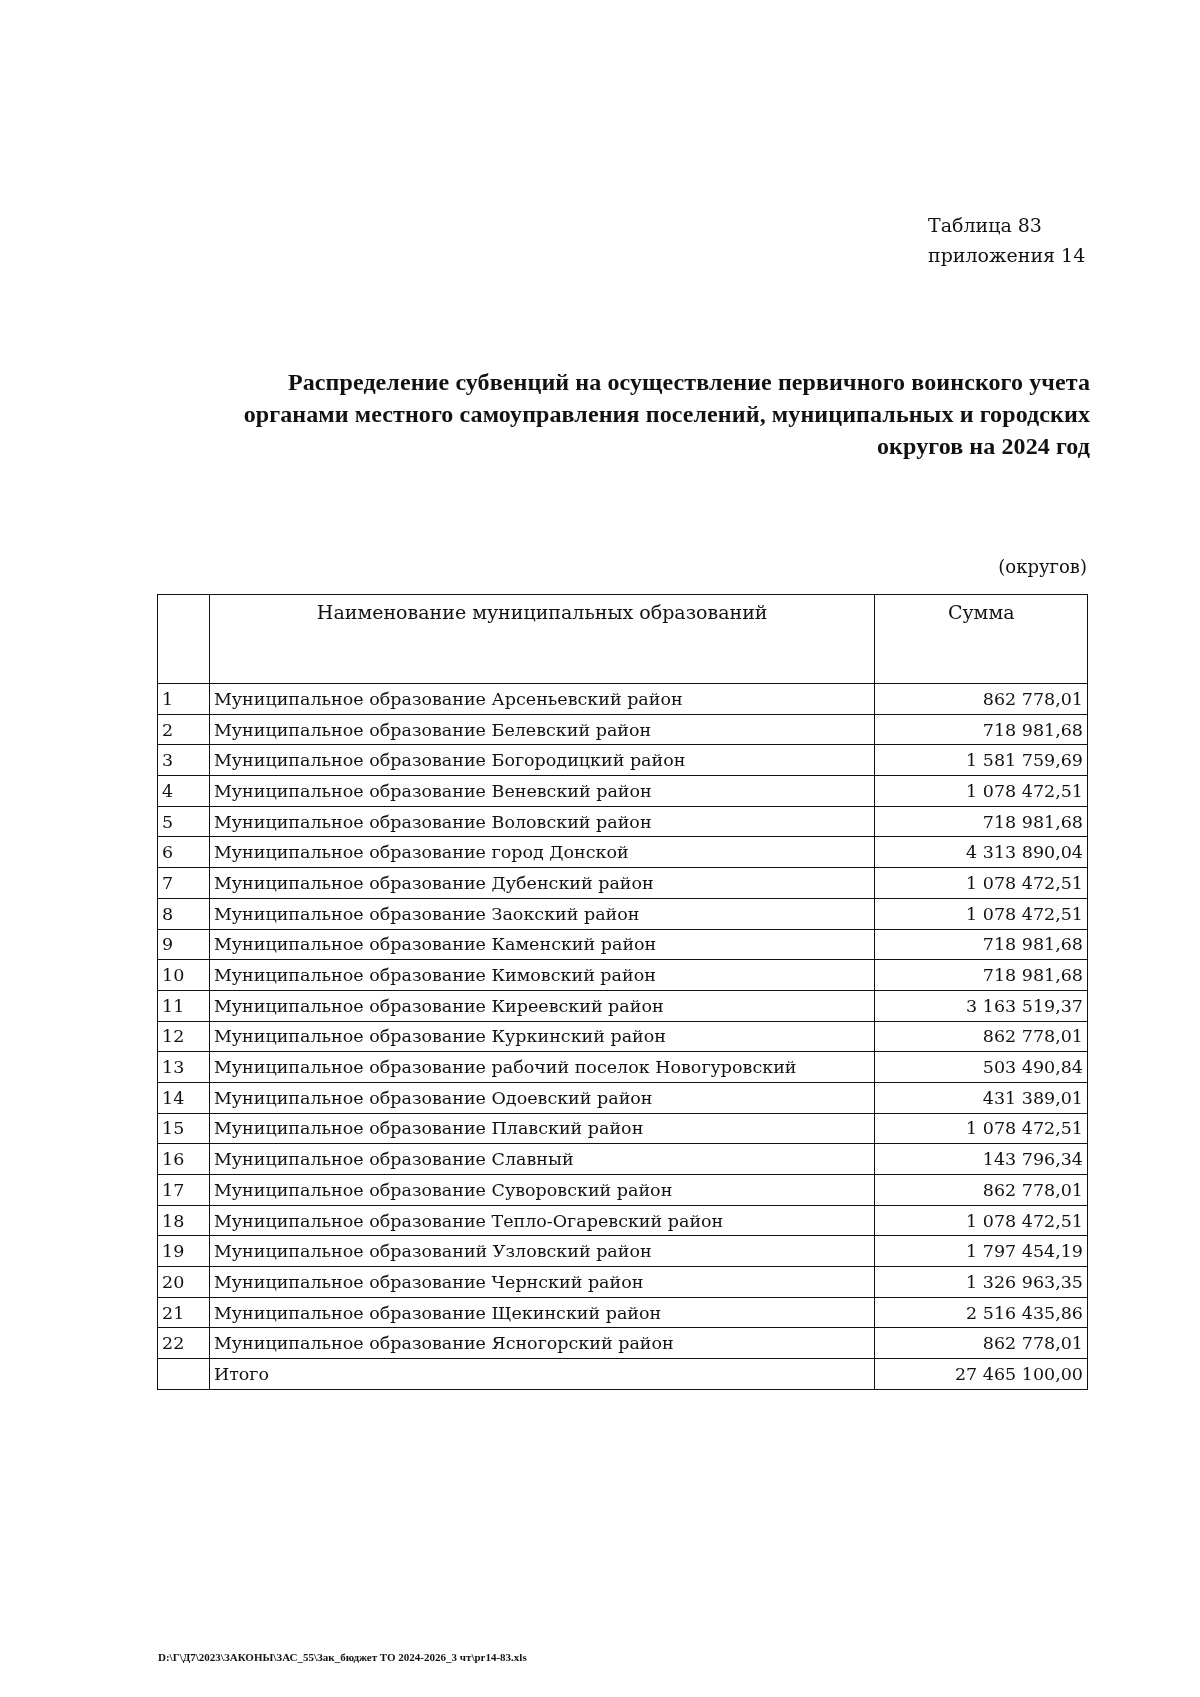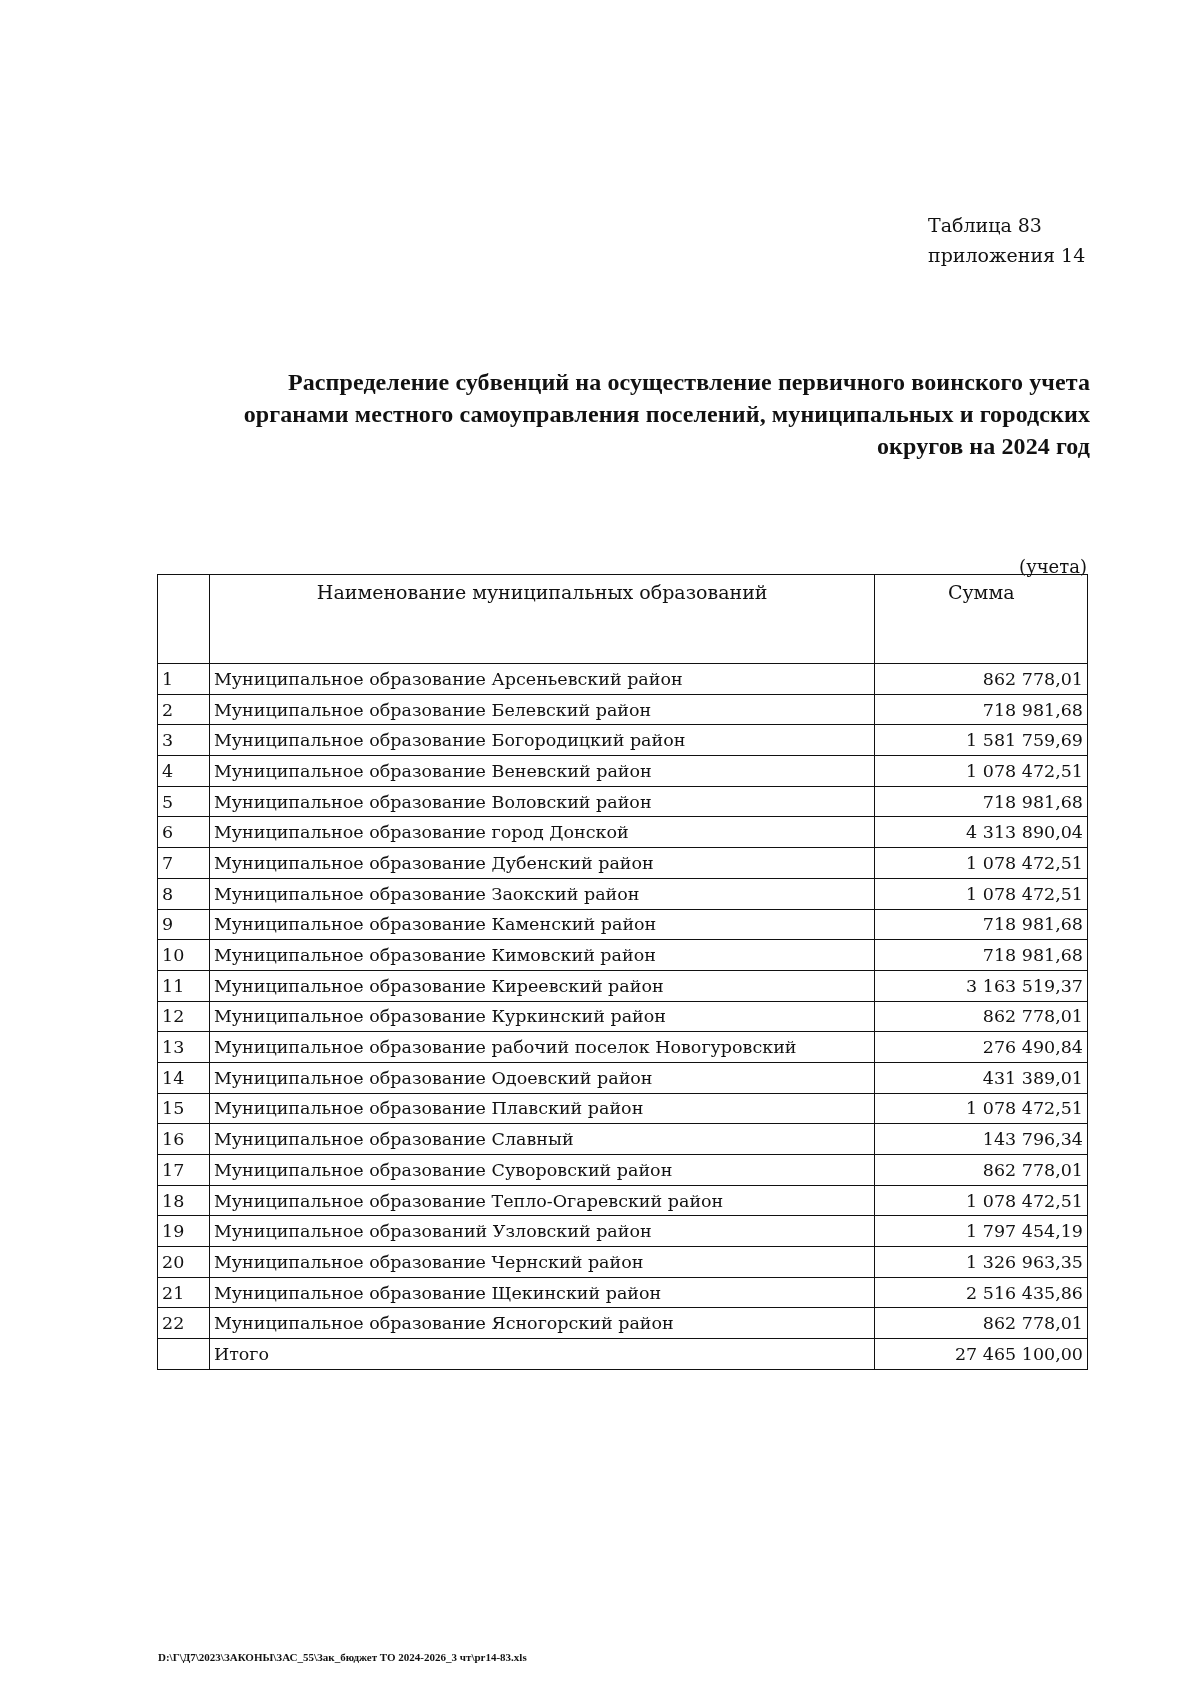--- a/index.html
+++ b/index.html
@@ -14,21 +14,21 @@
   }
   .title {
     position: absolute; left: 150px; width: 940px; top: 366px;
     text-align: right; font-family: "Liberation Serif", serif;
     font-weight: bold; font-size: 24px; line-height: 32px; letter-spacing: 0.1px;
   }
   .units {
     position: absolute; right: 113px; top: 556px; font-size: 18px;
   }
   table.grid {
-    position: absolute; left: 157px; top: 574px; width: 931px;
+    position: absolute; left: 157px; top: 594px; width: 931px;
     border-collapse: collapse; font-size: 17.5px;
   }
   table.grid td, table.grid th {
     border: 1.6px solid #111; padding: 0 4px; height: 29.7px;
     font-weight: normal; vertical-align: middle; white-space: nowrap;
   }
   table.grid col.c-num { width: 52px; }
   table.grid col.c-name { width: 666px; }
   table.grid col.c-sum { width: 213px; }
   table.grid thead th {
@@ -51,21 +51,21 @@
   <div>Таблица 83</div>
   <div>приложения 14</div>
 </div>
 
 <div class="title">
   <div>Распределение субвенций на осуществление первичного воинского учета</div>
   <div>органами местного самоуправления поселений, муниципальных и городских</div>
   <div>округов на 2024 год</div>
 </div>
 
-<div class="units">(учета)</div>
+<div class="units">(округов)</div>
 
 <table class="grid">
   <colgroup>
       <col class="c-num">
       <col class="c-name">
       <col class="c-sum">
     </colgroup>
   <thead>
     <tr>
       <th></th>
@@ -130,21 +130,21 @@
         <td class="sum">3 163 519,37</td>
       </tr>
       <tr>
         <td class="num">12</td>
         <td class="name">Муниципальное образование Куркинский район</td>
         <td class="sum">862 778,01</td>
       </tr>
       <tr>
         <td class="num">13</td>
         <td class="name">Муниципальное образование рабочий поселок Новогуровский</td>
-        <td class="sum">276 490,84</td>
+        <td class="sum">503 490,84</td>
       </tr>
       <tr>
         <td class="num">14</td>
         <td class="name">Муниципальное образование Одоевский район</td>
         <td class="sum">431 389,01</td>
       </tr>
       <tr>
         <td class="num">15</td>
         <td class="name">Муниципальное образование Плавский район</td>
         <td class="sum">1 078 472,51</td>

